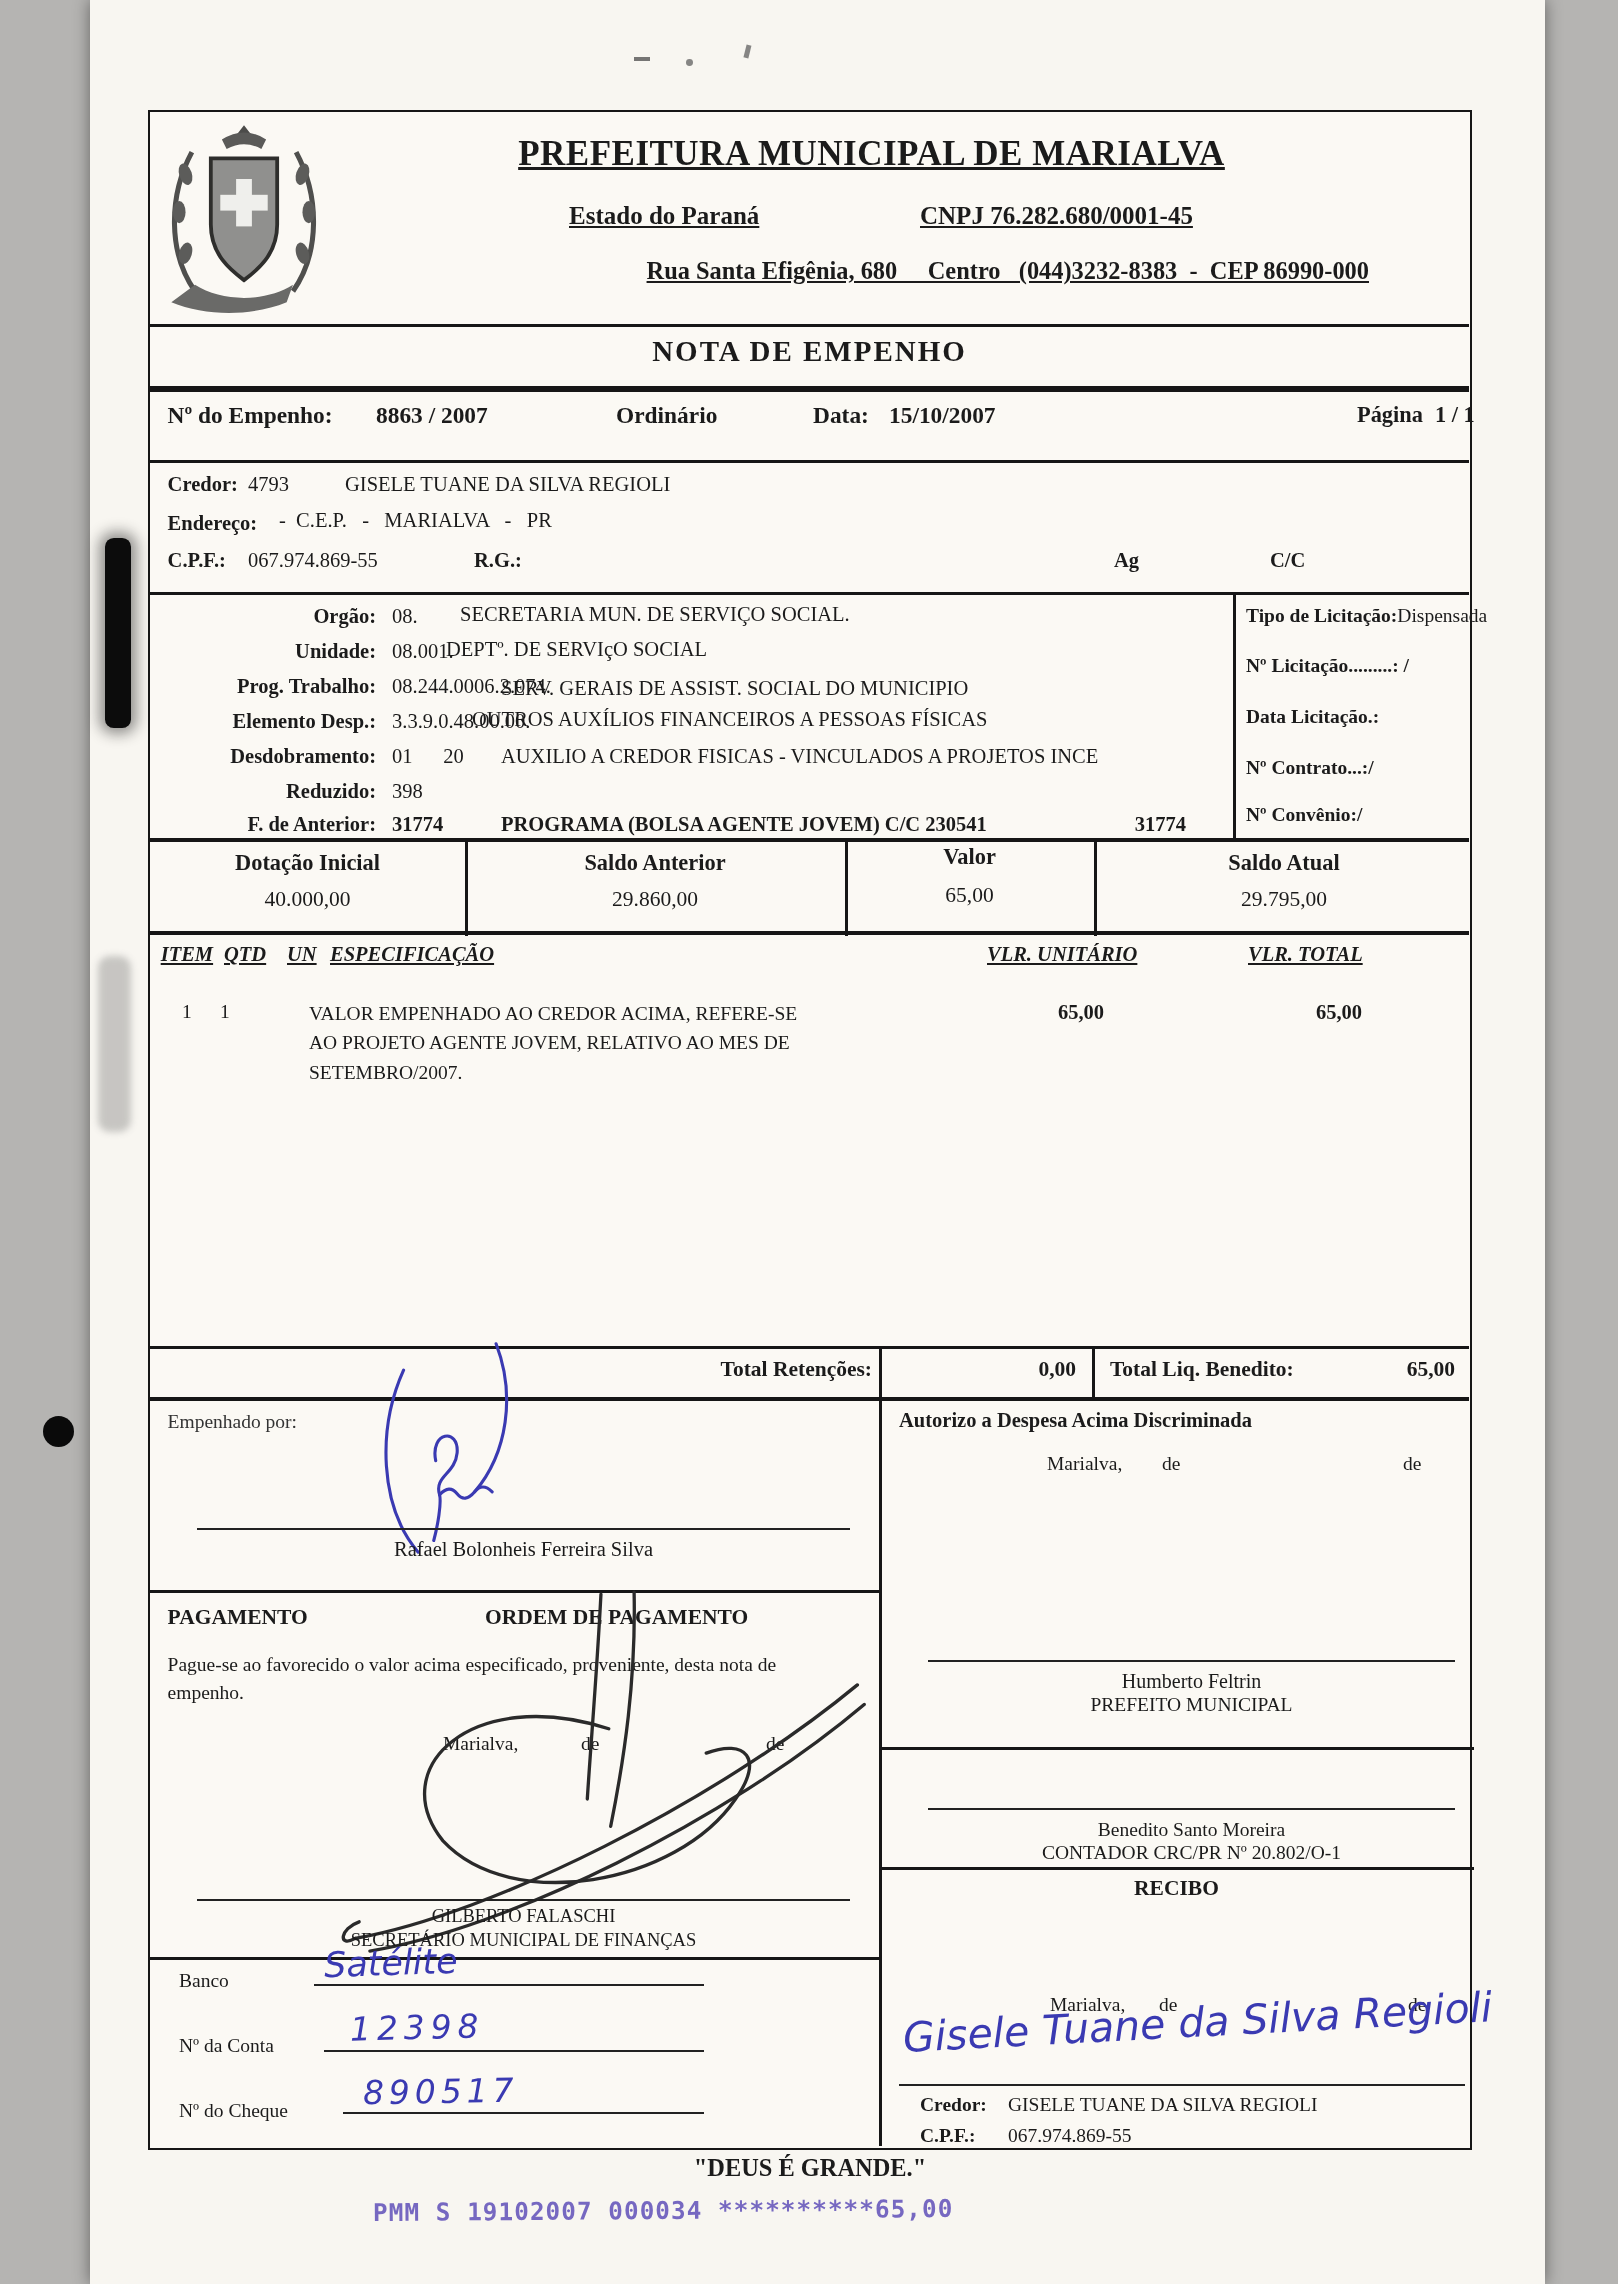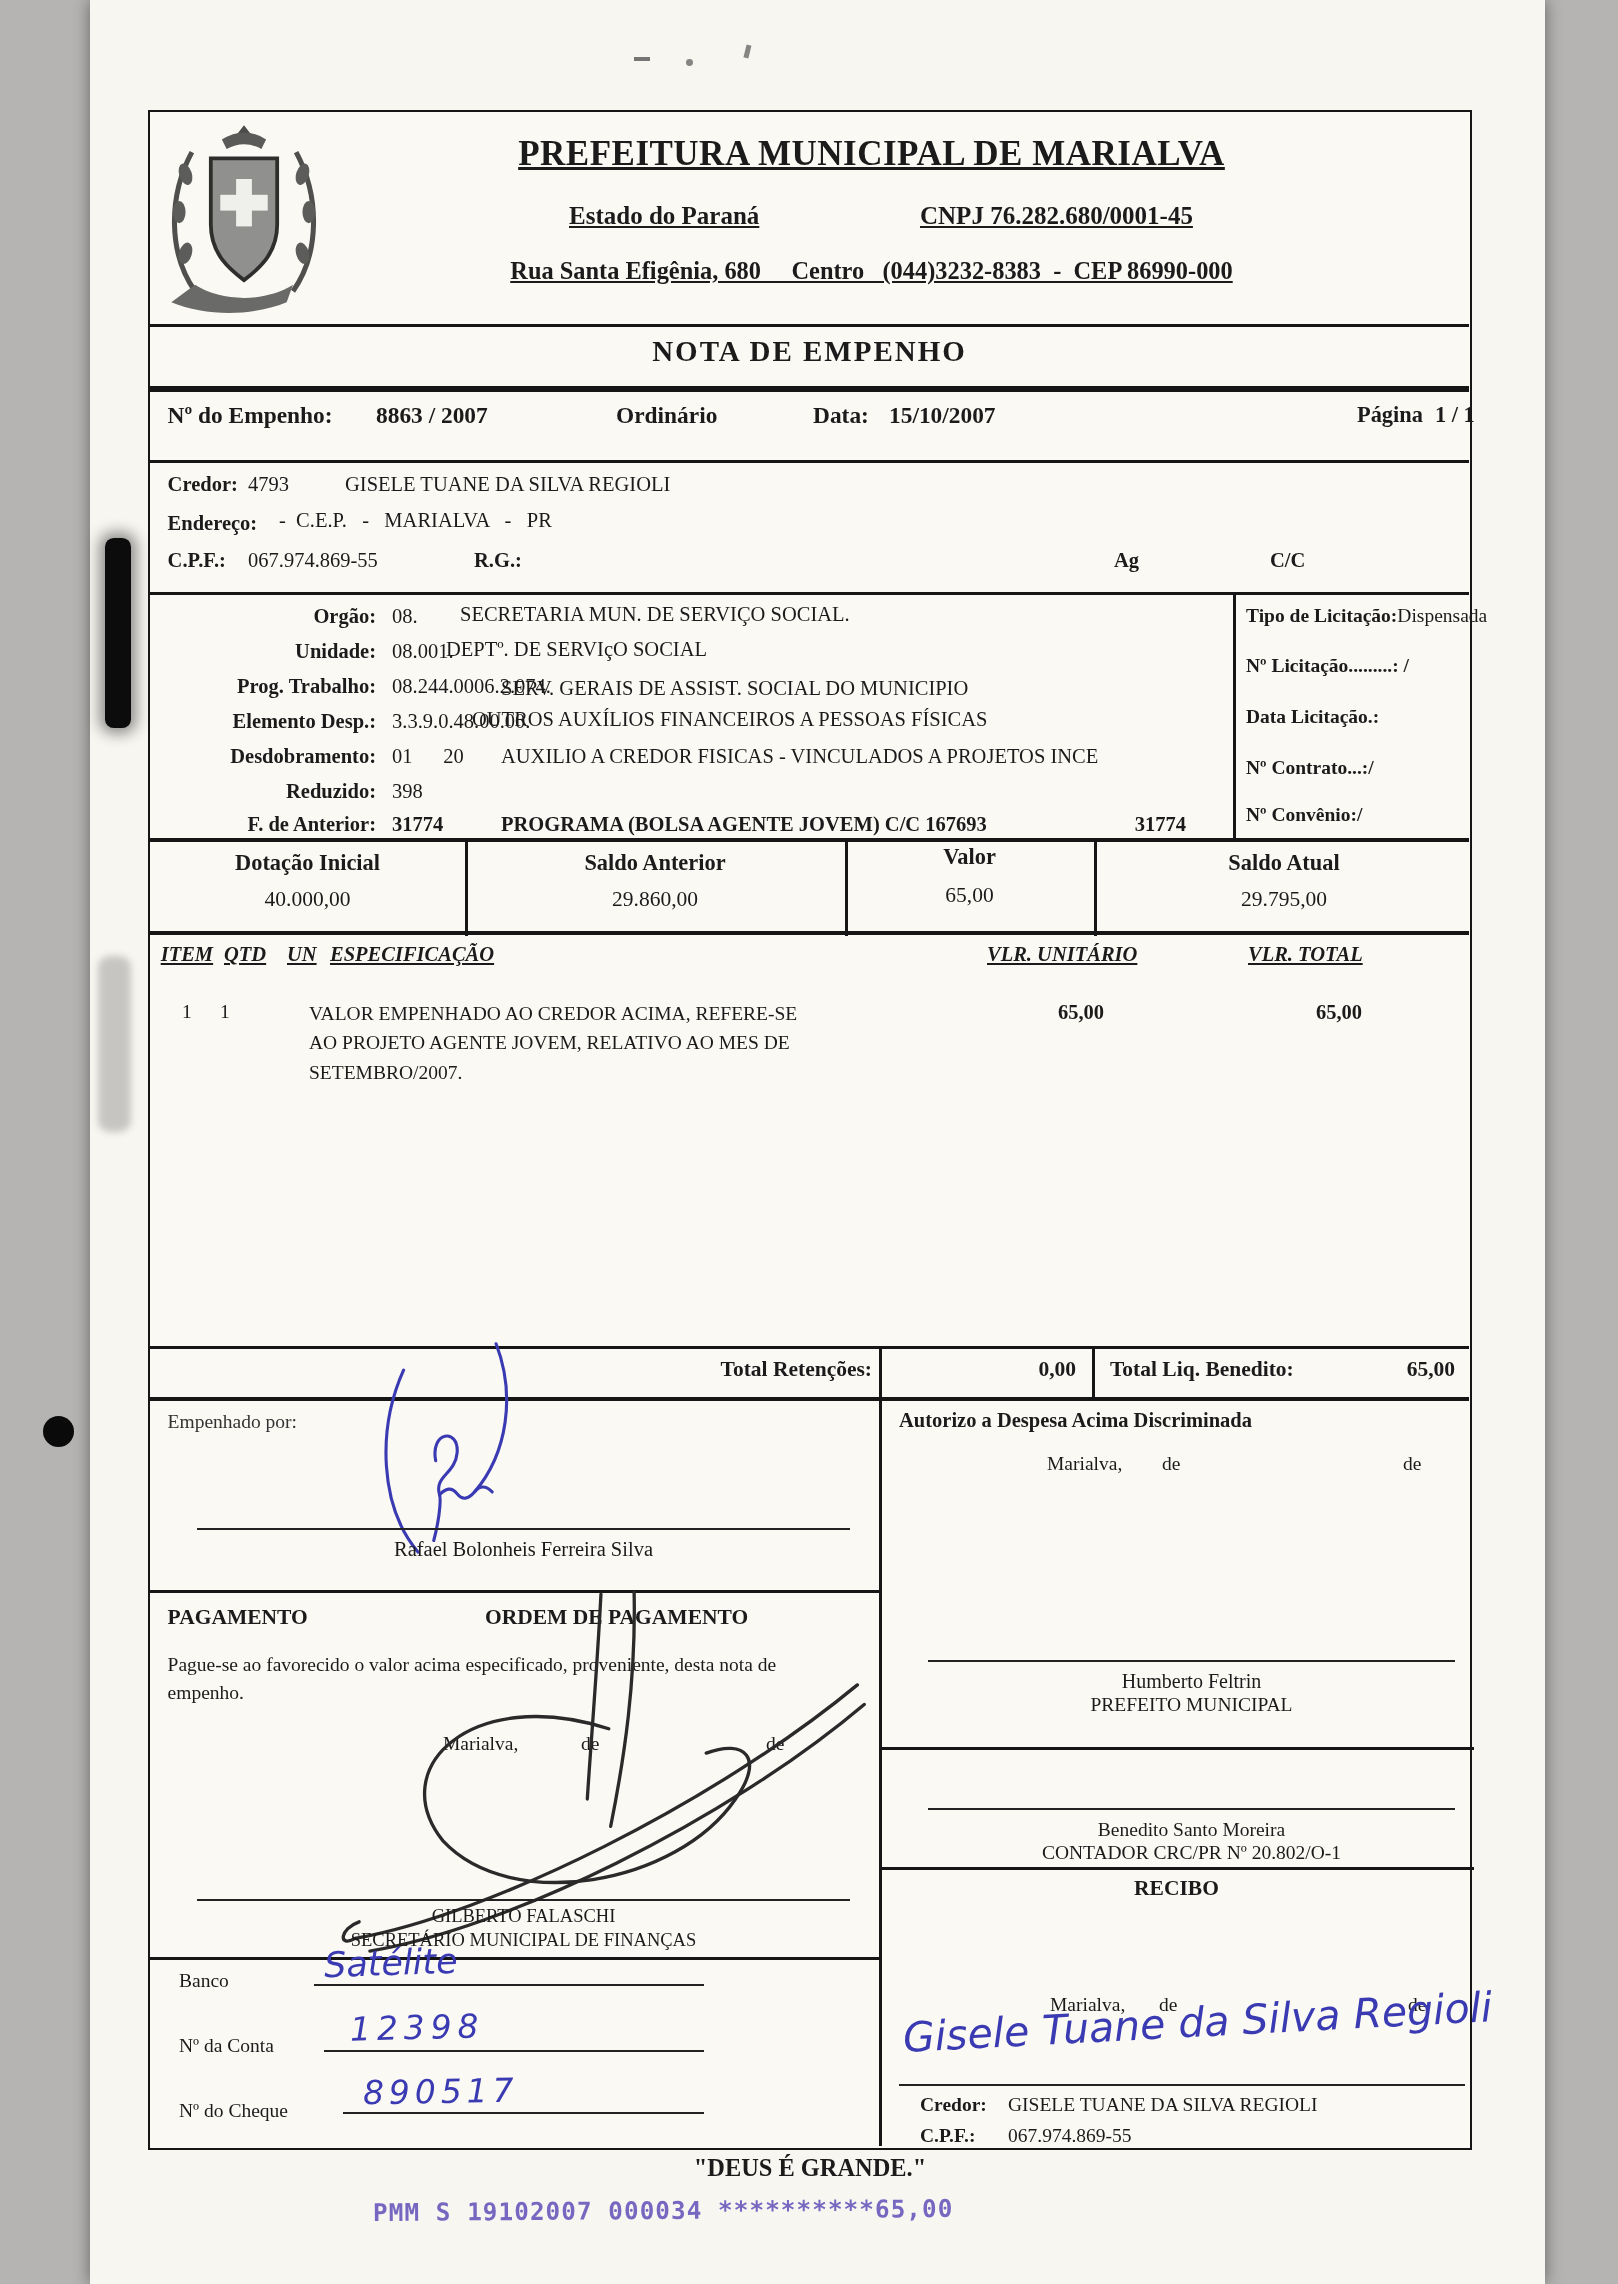--- a/index.html
+++ b/index.html
@@ -54,21 +54,21 @@
     <ellipse cx="87" cy="84" rx="4" ry="7" fill="#5c5c5a" transform="rotate(-16 87 84)"></ellipse>
     <path d="M29 24 h42 v42 c0 19 -13 29 -21 35 c-8 -6 -21 -16 -21 -35 z" fill="#90908e" stroke="#2e2e2c" stroke-width="2.4"></path>
     <rect x="45" y="37" width="10" height="30" fill="#efefec"></rect>
     <rect x="35" y="47" width="30" height="10" fill="#efefec"></rect>
     <path d="M19 104 C 36 115, 64 115, 81 104 l-4 11 c-22 9 -51 9 -73 0 z" fill="#6a6a68"></path>
   </svg>
 
   <div class="t b u" style="left:224px;top:23.4px;width:995px;text-align:center;font-size:35px;letter-spacing:0.5px;">PREFEITURA MUNICIPAL DE MARIALVA</div>
   <div class="t b u" style="left:419px;top:90px;font-size:25px;">Estado do Paraná</div>
   <div class="t b u" style="left:770px;top:90px;font-size:25px;">CNPJ 76.282.680/0001-45</div>
-  <div class="t b u pre" style="left:224px;top:146px;width:995px;text-align:center;font-size:24.4px;">Rua Santa Efigênia, 680     Centro   (044)3232-8383  -  CEP 86990-000</div>
+  <div class="t b u pre" style="left:224px;top:146px;width:995px;text-align:right;font-size:24.4px;">Rua Santa Efigênia, 680     Centro   (044)3232-8383  -  CEP 86990-000</div>
 
   <div class="ln" style="left:0;top:212px;width:1319px;height:2.9px;"></div>
   <div class="t b" style="left:0;top:224px;width:1319px;text-align:center;font-size:29px;letter-spacing:2px;">NOTA  DE  EMPENHO</div>
   <div class="ln" style="left:0;top:274px;width:1319px;height:5.9px;"></div>
 
   <div class="t b" style="left:17.6px;top:291px;font-size:23.4px;">Nº do Empenho:</div>
   <div class="t b" style="left:226px;top:291px;font-size:23.4px;">8863 / 2007</div>
   <div class="t b" style="left:466px;top:291px;font-size:23.4px;">Ordinário</div>
   <div class="t b" style="left:663px;top:291px;font-size:23.4px;">Data:</div>
   <div class="t b" style="left:739px;top:291px;font-size:23.4px;">15/10/2007</div>
@@ -108,21 +108,21 @@
 
   <div class="t b rt" style="left:0;top:633px;width:226px;font-size:20.5px;">Desdobramento:</div>
   <div class="t pre" style="left:242px;top:633px;font-size:20.5px;">01      20</div>
   <div class="t" style="left:351px;top:633px;font-size:20.5px;">AUXILIO A CREDOR FISICAS - VINCULADOS A PROJETOS INCE</div>
 
   <div class="t b rt" style="left:0;top:668px;width:226px;font-size:20.5px;">Reduzido:</div>
   <div class="t pre" style="left:242px;top:668px;font-size:20.5px;">398</div>
 
   <div class="t b rt" style="left:0;top:701px;width:226px;font-size:20.5px;">F. de Anterior:</div>
   <div class="t b pre" style="left:242px;top:701px;font-size:20.5px;">31774</div>
-  <div class="t b" style="left:351px;top:701px;font-size:20.5px;">PROGRAMA (BOLSA AGENTE JOVEM) C/C 167693</div>
+  <div class="t b" style="left:351px;top:701px;font-size:20.5px;">PROGRAMA (BOLSA AGENTE JOVEM) C/C 230541</div>
   <div class="t b rt" style="left:936px;top:701px;width:100px;font-size:20.5px;">31774</div>
 
   <div class="ln" style="left:1083px;top:480px;width:2.9px;height:247px;"></div>
   <div class="t" style="left:1096px;top:493px;font-size:19.5px;">
     <span class="b">Tipo de Licitação:</span><span>Dispensada</span>
   </div>
   <div class="t b" style="left:1096px;top:543px;font-size:19.5px;">Nº Licitação.........: /</div>
   <div class="t b" style="left:1096px;top:594px;font-size:19.5px;">Data Licitação.:</div>
   <div class="t b" style="left:1096px;top:645px;font-size:19.5px;">Nº Contrato...:/</div>
   <div class="t b" style="left:1096px;top:692px;font-size:19.5px;">Nº Convênio:/</div>

